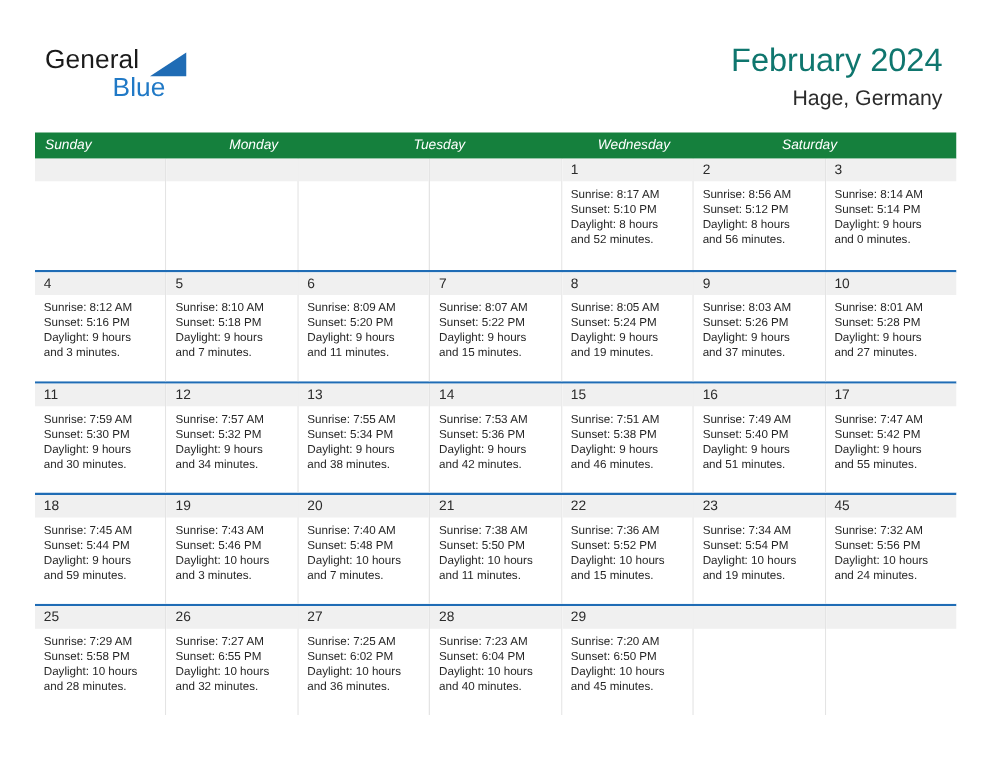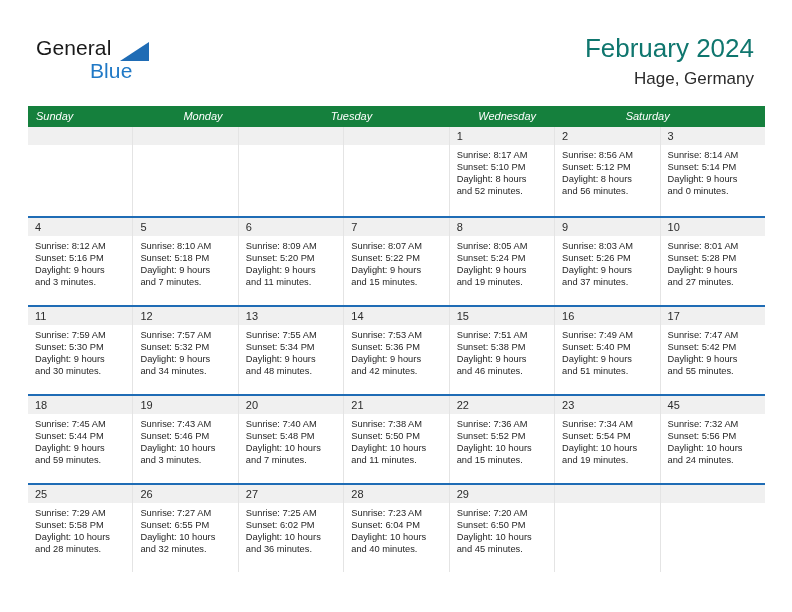--- a/index.html
+++ b/index.html
@@ -348,21 +348,21 @@
             </div>
           </div>
           <div class="cell">
             <div class="daynum-band">
               <span class="daynum">13</span>
             </div>
             <div class="cell-body">
               <div class="info-line">Sunrise: 7:55 AM</div>
               <div class="info-line">Sunset: 5:34 PM</div>
               <div class="info-line">Daylight: 9 hours</div>
-              <div class="info-line">and 48 minutes.</div>
+              <div class="info-line">and 38 minutes.</div>
             </div>
           </div>
           <div class="cell">
             <div class="daynum-band">
               <span class="daynum">14</span>
             </div>
             <div class="cell-body">
               <div class="info-line">Sunrise: 7:53 AM</div>
               <div class="info-line">Sunset: 5:36 PM</div>
               <div class="info-line">Daylight: 9 hours</div>

